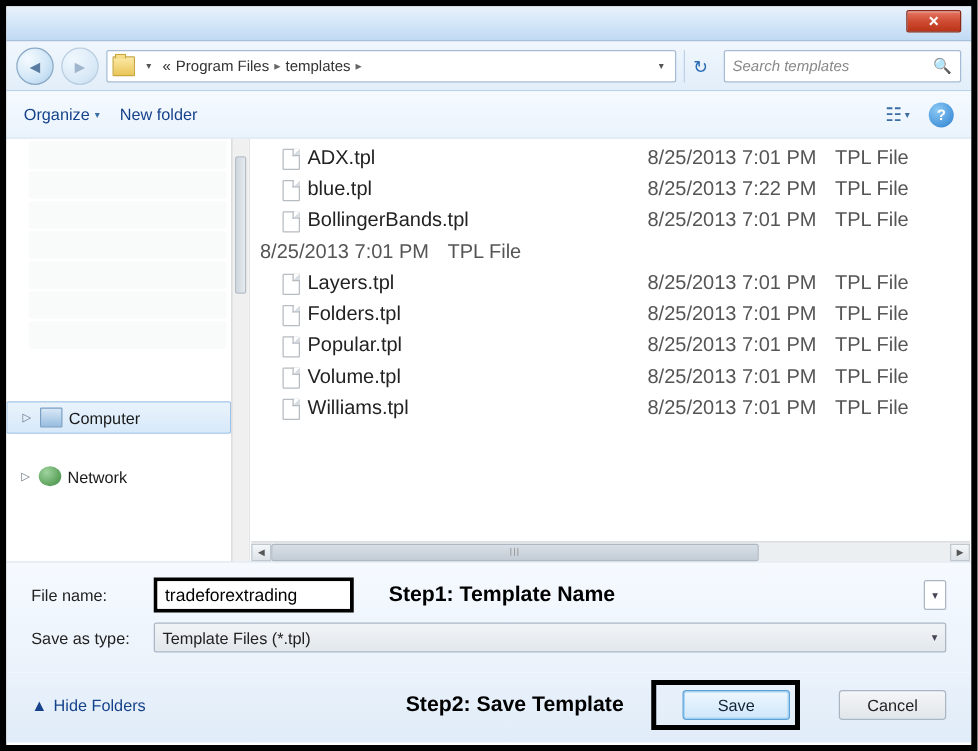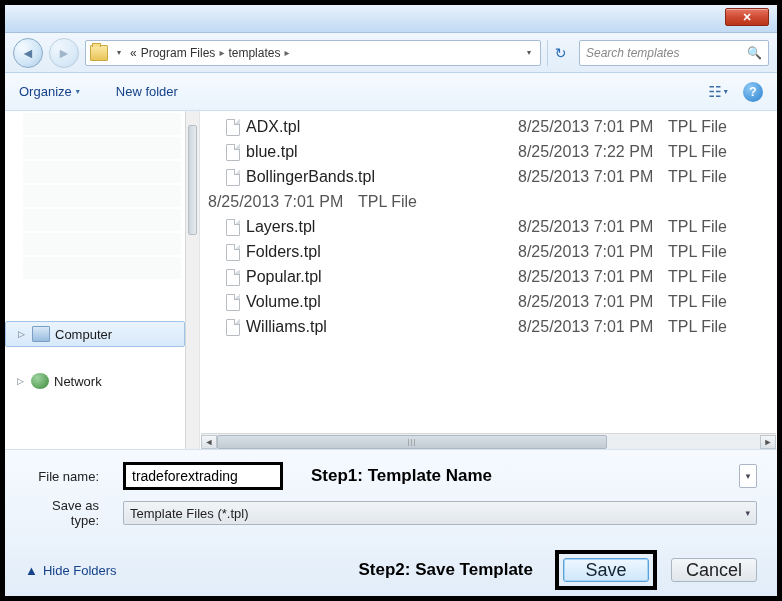--- a/index.html
+++ b/index.html
@@ -10,21 +10,21 @@
 .navbtn { width: 30px; height: 30px; border-radius: 50%; background: radial-gradient(circle at 30% 30%, #f5fbff, #cfe5f6 60%, #a9cbe5); border: 1px solid #8aa9c6; display: flex; align-items: center; justify-content: center; color: #5a7ca0; font-size: 14px; }
 .navbtn.disabled { opacity: 0.5; }
 .breadcrumb { flex: 1; height: 26px; background: #fff; border: 1px solid #a6bcd4; border-radius: 2px; display: flex; align-items: center; padding: 0 4px; gap: 4px; font-size: 12px; color: #333; }
 .folder-icon { width: 18px; height: 16px; background: linear-gradient(to bottom, #fce9a6 0%, #e9c558 100%); border: 1px solid #c9a83e; border-radius: 1px; position: relative; }
 .folder-icon::before { content: ""; position: absolute; top: -3px; left: 1px; width: 7px; height: 3px; background: #f5dd8a; border: 1px solid #c9a83e; border-bottom: none; border-radius: 1px 1px 0 0; }
 .crumb-sep { color: #666; font-size: 10px; }
 .crumb-drop { width: 14px; text-align: center; color: #555; font-size: 8px; }
 .refresh { width: 26px; height: 26px; border-left: 1px solid #bcd2e8; display: flex; align-items: center; justify-content: center; color: #2a6db5; font-size: 14px; }
 .search { width: 190px; height: 26px; background: #fff; border: 1px solid #a6bcd4; border-radius: 2px; display: flex; align-items: center; padding: 0 6px; font-size: 12px; color: #888; font-style: italic; }
 .search .mag { margin-left: auto; color: #5a7ca0; font-style: normal; }
-.toolbar { height: 38px; background: linear-gradient(to bottom, #f5faff 0%, #eaf3fc 100%); border-bottom: 1px solid #cddff0; display: flex; align-items: center; padding: 0 14px; gap: 36px; font-size: 13px; color: #15428b; }
+.toolbar { height: 38px; background: linear-gradient(to bottom, #f5faff 0%, #eaf3fc 100%); border-bottom: 1px solid #cddff0; display: flex; align-items: center; padding: 0 14px; gap: 16px; font-size: 13px; color: #15428b; }
 .toolbar .org { display: flex; align-items: center; gap: 4px; }
 .toolbar .drop { font-size: 8px; color: #3b6ea5; }
 .toolbar-right { margin-left: auto; display: flex; align-items: center; gap: 14px; }
 .view-icon { width: 22px; height: 22px; display: flex; align-items: center; justify-content: center; color: #3b6ea5; font-size: 15px; }
 .help-icon { width: 20px; height: 20px; border-radius: 50%; background: radial-gradient(circle at 35% 30%, #8cc9f5, #2a7fcf); color: #fff; display: flex; align-items: center; justify-content: center; font-size: 12px; font-weight: bold; }
 .main { display: flex; height: 338px; }
 .sidebar { width: 195px; border-right: 1px solid #e2e5e8; position: relative; background: #fff; }
 .sidebar-inner { position: absolute; left: 0; right: 14px; top: 0; bottom: 0; overflow: hidden; }
 .sidebar-scroll { position: absolute; right: 0; top: 0; bottom: 0; width: 14px; background: #f0f0f0; border-left: 1px solid #d5d8db; }
 .sidebar-scroll .thumb { position: absolute; top: 14px; left: 2px; right: 2px; height: 110px; background: linear-gradient(to right, #cfd6de, #e5eaef); border: 1px solid #b5bdc6; border-radius: 2px; }
@@ -46,32 +46,32 @@
 .file-row .c2 { width: 150px; padding-left: 8px; color: #555; }
 .file-row .c3 { flex: 1; padding-left: 8px; color: #555; }
 .file-icon { width: 14px; height: 17px; background: #fff; border: 1px solid #b6bcc2; border-radius: 1px; position: relative; }
 .file-icon::after { content: ""; position: absolute; right: -1px; top: -1px; width: 5px; height: 5px; background: linear-gradient(135deg, #fff 50%, #d8dde2 50%); border-left: 1px solid #b6bcc2; border-bottom: 1px solid #b6bcc2; }
 .hscroll { height: 16px; background: #f0f0f0; border-top: 1px solid #d5d8db; display: flex; align-items: center; margin: 0 1px; }
 .hscroll .arrow { width: 16px; height: 14px; background: linear-gradient(to bottom, #f4f6f8, #dde3e8); border: 1px solid #bfc7cf; display: flex; align-items: center; justify-content: center; font-size: 9px; color: #555; }
 .hscroll .track { flex: 1; background: #eceff2; height: 14px; position: relative; }
 .hscroll .hthumb { position: absolute; left: 0; top: 0; bottom: 0; width: 390px; background: linear-gradient(to bottom, #d8dfe6, #c3ccd5); border: 1px solid #aeb8c2; border-radius: 2px; text-align: center; font-size: 7px; color: #888; line-height: 11px; letter-spacing: 1px; }
 .bottom { padding: 12px 20px 8px; background: linear-gradient(to bottom, #f6faff, #eaf2fb); border-top: 1px solid #d6e2ef; }
 .form-row { display: flex; align-items: center; margin-bottom: 8px; }
-.form-label { width: 98px; text-align: right; font-size: 13px; color: #222; padding-right: 24px; }
+.form-label { width: 98px; font-size: 13px; color: #222; padding-right: 10px; }
 .filename-box { border: 3px solid #000; padding: 0; height: 28px; width: 160px; background: #fff; }
 .filename-box input { border: none; width: 100%; height: 100%; padding: 0 6px; font-size: 14px; outline: none; background: #fff; }
 .step-label { font-size: 17px; font-weight: bold; color: #000; margin-left: 28px; }
 .combo { flex: 1; height: 24px; background: linear-gradient(to bottom, #f1f4f7, #e2e7ec); border: 1px solid #aab6c3; border-radius: 2px; display: flex; align-items: center; padding: 0 6px; font-size: 13px; color: #222; }
 .combo .dd { margin-left: auto; color: #445; font-size: 9px; }
 .combo.fname { background: #fff; }
 .actions { display: flex; align-items: center; padding: 6px 20px 10px; gap: 14px; background: linear-gradient(to bottom, #eaf2fb, #e0ecf8); }
 .hide-folders { display: flex; align-items: center; gap: 5px; font-size: 13px; color: #15428b; }
 .step2-label { font-size: 17px; font-weight: bold; color: #000; margin-left: auto; margin-right: 8px; }
 .save-wrap { border: 4px solid #000; padding: 4px; }
-.btn { width: 86px; height: 24px; border-radius: 3px; font-size: 18px; display: flex; align-items: center; justify-content: center; cursor: pointer; }
+.btn { width: 86px; height: 24px; border-radius: 3px; font-size: 13px; display: flex; align-items: center; justify-content: center; cursor: pointer; margin-left: 17px; }
 .btn.save { background: linear-gradient(to bottom, #eef7ff, #cfe7fb); border: 1px solid #5aa1d8; box-shadow: 0 0 0 1px #a6d4f5 inset; color: #123; }
 .btn.cancel { background: linear-gradient(to bottom, #f4f6f8, #e1e6eb); border: 1px solid #aab6c3; color: #222; }
 </style>
 </head>
 <body>
 
 <div class="titlebar">
   <div class="close">
     <span>✕</span>
   </div>

